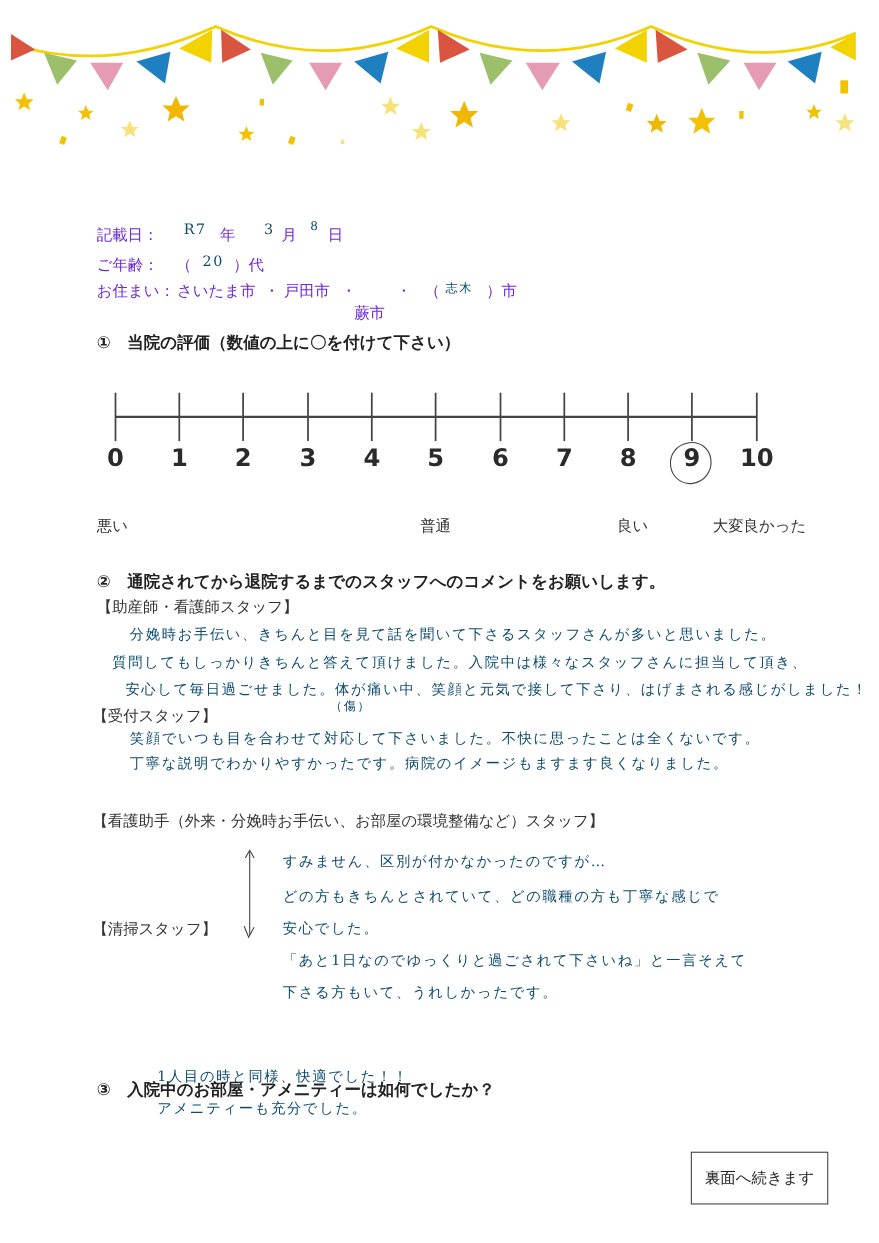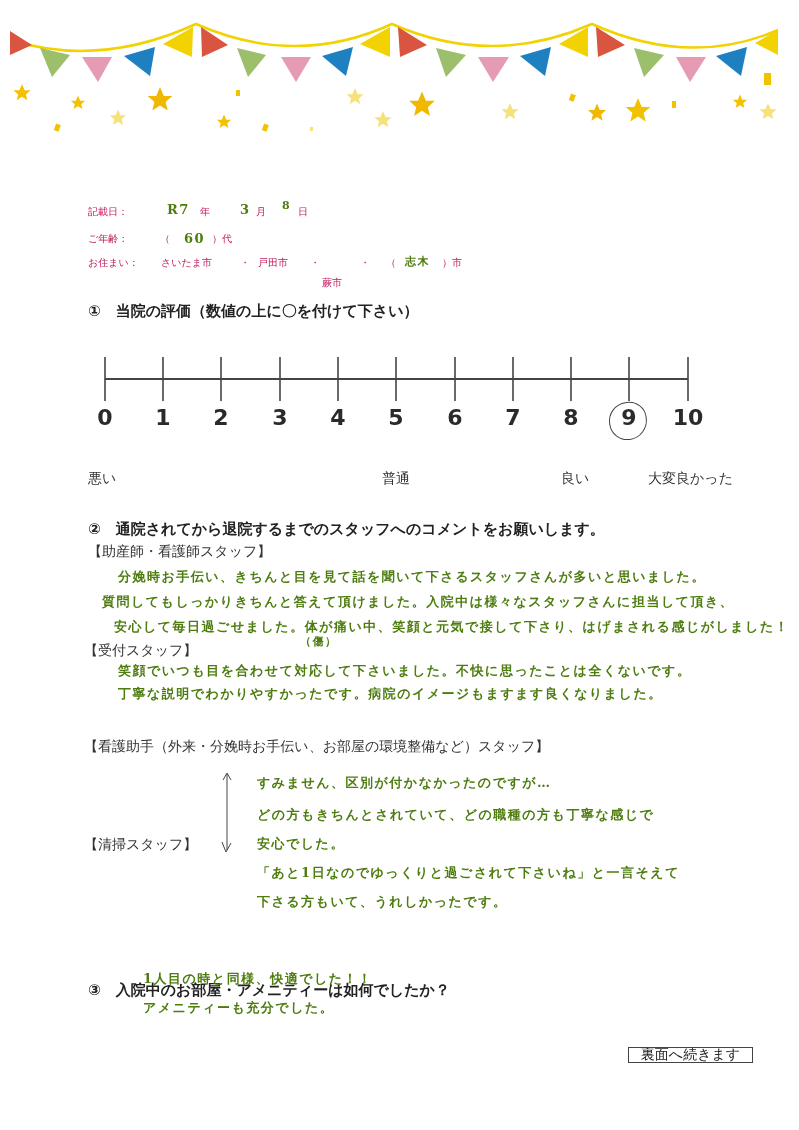--- a/index.html
+++ b/index.html
@@ -2,37 +2,37 @@
 <html><head>
 <meta charset="utf-8">
 <style>
   html, body { margin: 0; padding: 0; background: #ffffff; }
   body {
     width: 799px; height: 1130px; position: relative; overflow: hidden;
     font-family: "DejaVu Sans", "Liberation Sans", sans-serif; color: #2a2a2a;
   }
   .banner { position: absolute; left: 0; top: 0; width: 799px; height: 150px; }
   .abs { position: absolute; white-space: nowrap; }
-  .label { font-size: 10px; color: #be185d; }
+  .label { font-size: 14px; color: #6d28d9; }
   .hand {
     font-family: "DejaVu Serif", "Liberation Serif", serif;
-    font-size: 13px; color: #4d7c0f; letter-spacing: 1.5px; font-weight: 700;
+    font-size: 13px; color: #0c4a6e; letter-spacing: 1.5px; font-weight: 400;
   }
   .hand-sm { font-size: 11px; }
   .section-title { font-size: 15px; font-weight: bold; color: #222; }
   .sub-title { font-size: 14px; color: #333; }
   .scale { position: absolute; left: 0; top: 0; }
   .tick-num { position: absolute; font-size: 22px; font-weight: bold; color: #2a2a2a; transform: translateX(-50%); top: 405px; }
   .scale-label { position: absolute; font-size: 14px; color: #333; top: 470px; }
   .circle-mark {
     position: absolute; left: 609px; top: 402px; width: 36px; height: 36px;
     border: 1.3px solid #444; border-radius: 50% 46% 52% 48%; transform: rotate(-8deg);
   }
   .continue-box {
-    position: absolute; left: 628px; top: 1047px; width: 125px; height: 16px;
+    position: absolute; left: 628px; top: 1047px; width: 125px; height: 48px;
     border: 1.5px solid #444; box-sizing: border-box;
     display: flex; align-items: center; justify-content: center;
     font-size: 14px; color: #222;
   }
 </style>
 </head>
 <body>
 
 <svg class="banner" viewBox="0 0 799 150" width="799" height="150">
   <g>
@@ -93,21 +93,21 @@
 <div class="abs label" style="left:88px; top:205px;">記載日：</div>
 <div class="abs hand" style="left:167px; top:202px;">R7</div>
 <div class="abs label" style="left:200px; top:205px;">年</div>
 <div class="abs hand" style="left:240px; top:202px;">3</div>
 <div class="abs label" style="left:256px; top:205px;">月</div>
 <div class="abs hand hand-sm" style="left:282px; top:199px;">8</div>
 <div class="abs label" style="left:298px; top:205px;">日</div>
 
 <div class="abs label" style="left:88px; top:232px;">ご年齢：</div>
 <div class="abs label" style="left:160px; top:232px;">（</div>
-<div class="abs hand" style="left:184px; top:231px;">60</div>
+<div class="abs hand" style="left:184px; top:231px;">20</div>
 <div class="abs label" style="left:212px; top:232px;">）代</div>
 
 <div class="abs label" style="left:88px; top:256px;">お住まい：</div>
 <div class="abs label" style="left:161px; top:256px;">さいたま市</div>
 <div class="abs label" style="left:240px; top:256px;">・</div>
 <div class="abs label" style="left:258px; top:256px;">戸田市</div>
 <div class="abs label" style="left:310px; top:256px;">・</div>
 <div class="abs label" style="left:322px; top:256px;margin-top:20px;">蕨市</div>
 <div class="abs label" style="left:360px; top:256px;">・</div>
 <div class="abs label" style="left:386px; top:256px;">（</div>

